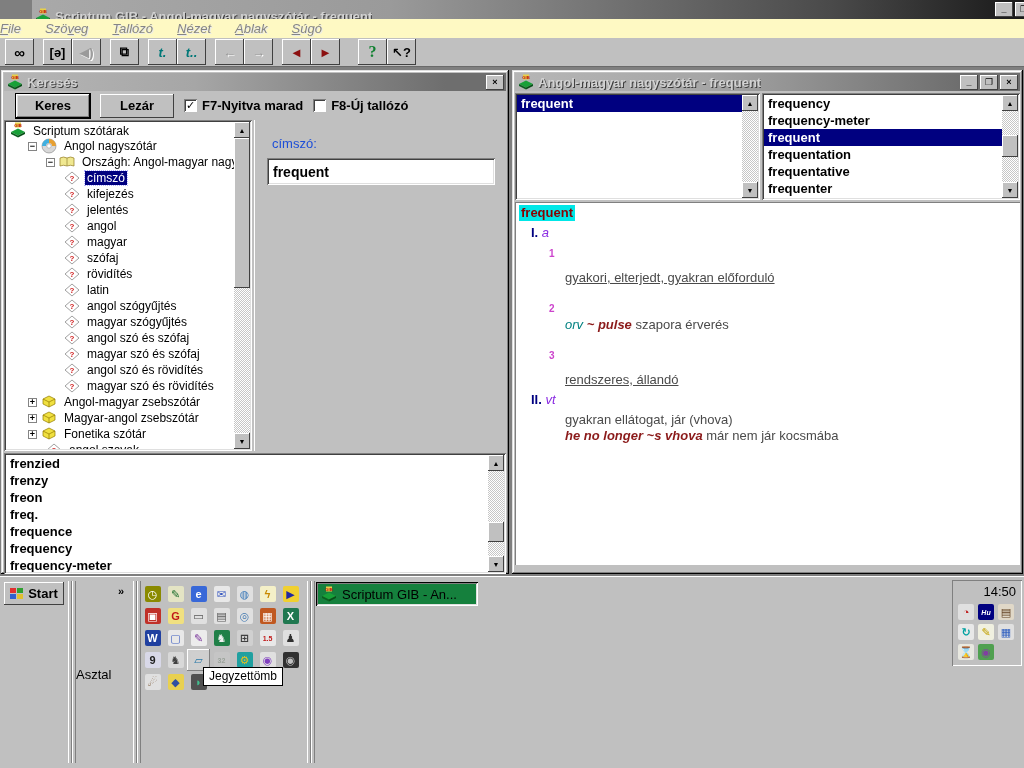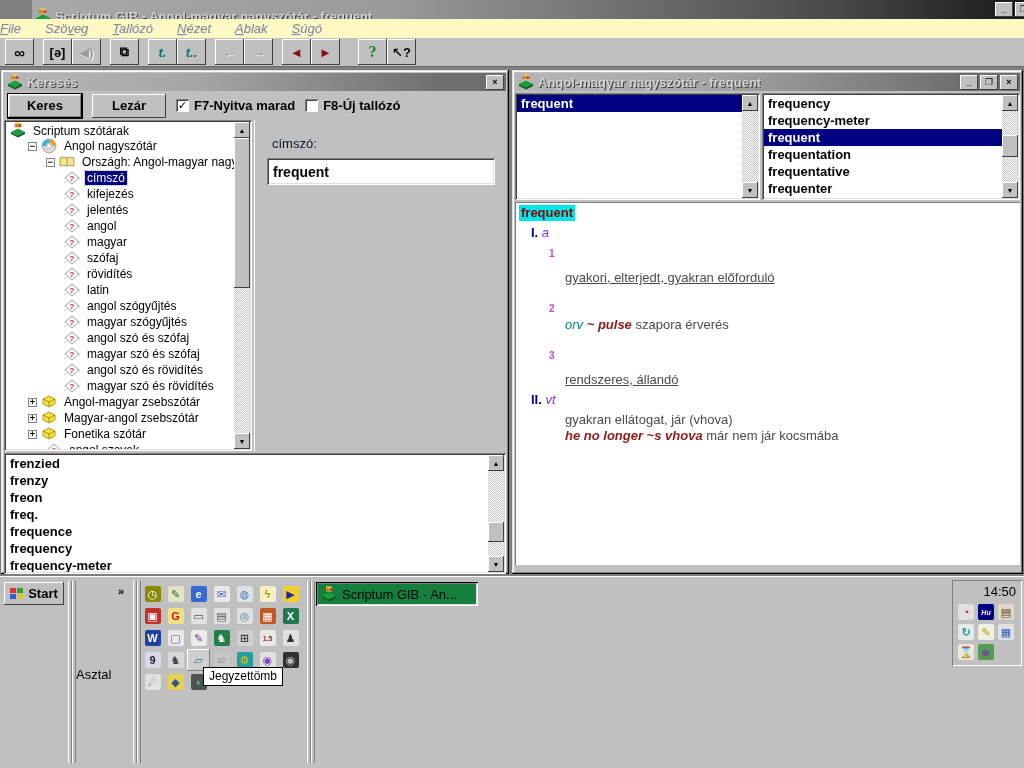--- a/index.html
+++ b/index.html
@@ -42,38 +42,38 @@
     background:linear-gradient(to right,#b6b6b6,#a6a6a6 38%,#6e6e6e 88%); display:flex; align-items:center; }
   .sub-titlebar .ttext { font-size:13px; }
   .sub-caption { position:absolute; right:2px; top:2px; display:flex; gap:2px; }
 
   
   #win-search { left:1px; top:70px; width:508px; height:504px; }
   .btnrow { position:relative; height:29px; display:flex; align-items:center; gap:10px; padding-left:2px; }
   .btn95 { height:24px; width:74px; display:flex; align-items:center; justify-content:center;
     font-weight:bold; font-size:13px; color:#000; }
   .btn95.default { box-shadow: 0 0 0 1px #000, inset -1px -1px 0 #000, inset 1px 1px 0 #fff,
-    inset -2px -2px 0 #808080, inset 2px 2px 0 #dfdfdf; margin-left:2px; }
+    inset -2px -2px 0 #808080, inset 2px 2px 0 #dfdfdf; margin-left:10px; }
   .cb { display:flex; align-items:center; gap:5px; font-weight:bold; font-size:13px; color:#000; }
   .cbbox { width:13px; height:13px; background:#fff; box-shadow: inset 1px 1px 0 #808080,
     inset -1px -1px 0 #fff, inset 2px 2px 0 #404040; display:flex; align-items:center;
     justify-content:center; font-size:11px; font-weight:bold; }
   #search-main { position:relative; height:331px; }
   #tree-panel { position:absolute; left:0; top:0; width:248px; height:331px; }
   #tree { position:absolute; left:2px; top:2px; right:18px; bottom:2px; overflow:hidden; background:#fff; }
   .tree-row { height:16px; display:flex; align-items:center; white-space:nowrap; }
   .exp { width:9px; height:9px; background:#fff; border:1px solid #848484; color:#000;
     font-size:9px; line-height:7px; text-align:center; margin-right:4px; flex:0 0 auto; font-weight:bold; }
   .ticon { width:16px; height:16px; margin-right:5px; flex:0 0 auto; }
   .tlabel { font-size:12px; color:#000; padding:0 2px; }
   .tlabel.sel { background:#000080; color:#fff; outline:1px dotted #b0b0ff; }
   .lv0{padding-left:4px;align-items:flex-end;} .lv1{padding-left:22px;} .lv2{padding-left:40px;} .lv3{padding-left:58px;}
   #cimszo-panel { position:absolute; left:250px; top:0; width:251px; height:331px; background:#c0c0c0;
     border-left:1px solid #fff; }
-  .cimszo-label { position:absolute; left:17px; top:16px; font-size:13px; color:#0f172a; }
+  .cimszo-label { position:absolute; left:17px; top:16px; font-size:13px; color:#1d4ed8; }
   #cimszo-input { position:absolute; left:12px; top:38px; width:228px; height:27px; border:none;
     font-family:"Liberation Sans",sans-serif; font-weight:bold; font-size:14px; padding:0 6px; color:#000;
     background:#fff; box-shadow: inset 1px 1px 0 #808080, inset -1px -1px 0 #fff, inset 2px 2px 0 #404040,
     inset -2px -2px 0 #dfdfdf; }
   #results-panel { position:relative; height:121px; margin-top:2px; }
   #results-list { position:absolute; left:2px; top:2px; right:18px; bottom:2px; overflow:hidden; background:#fff; }
   .lrow { height:17px; display:flex; align-items:center; padding-left:4px; font-weight:bold;
     font-size:13px; color:#000; white-space:nowrap; }
   .lrow.sel { background:#000080; }
   .lrow.sel span { color:#fff; }

